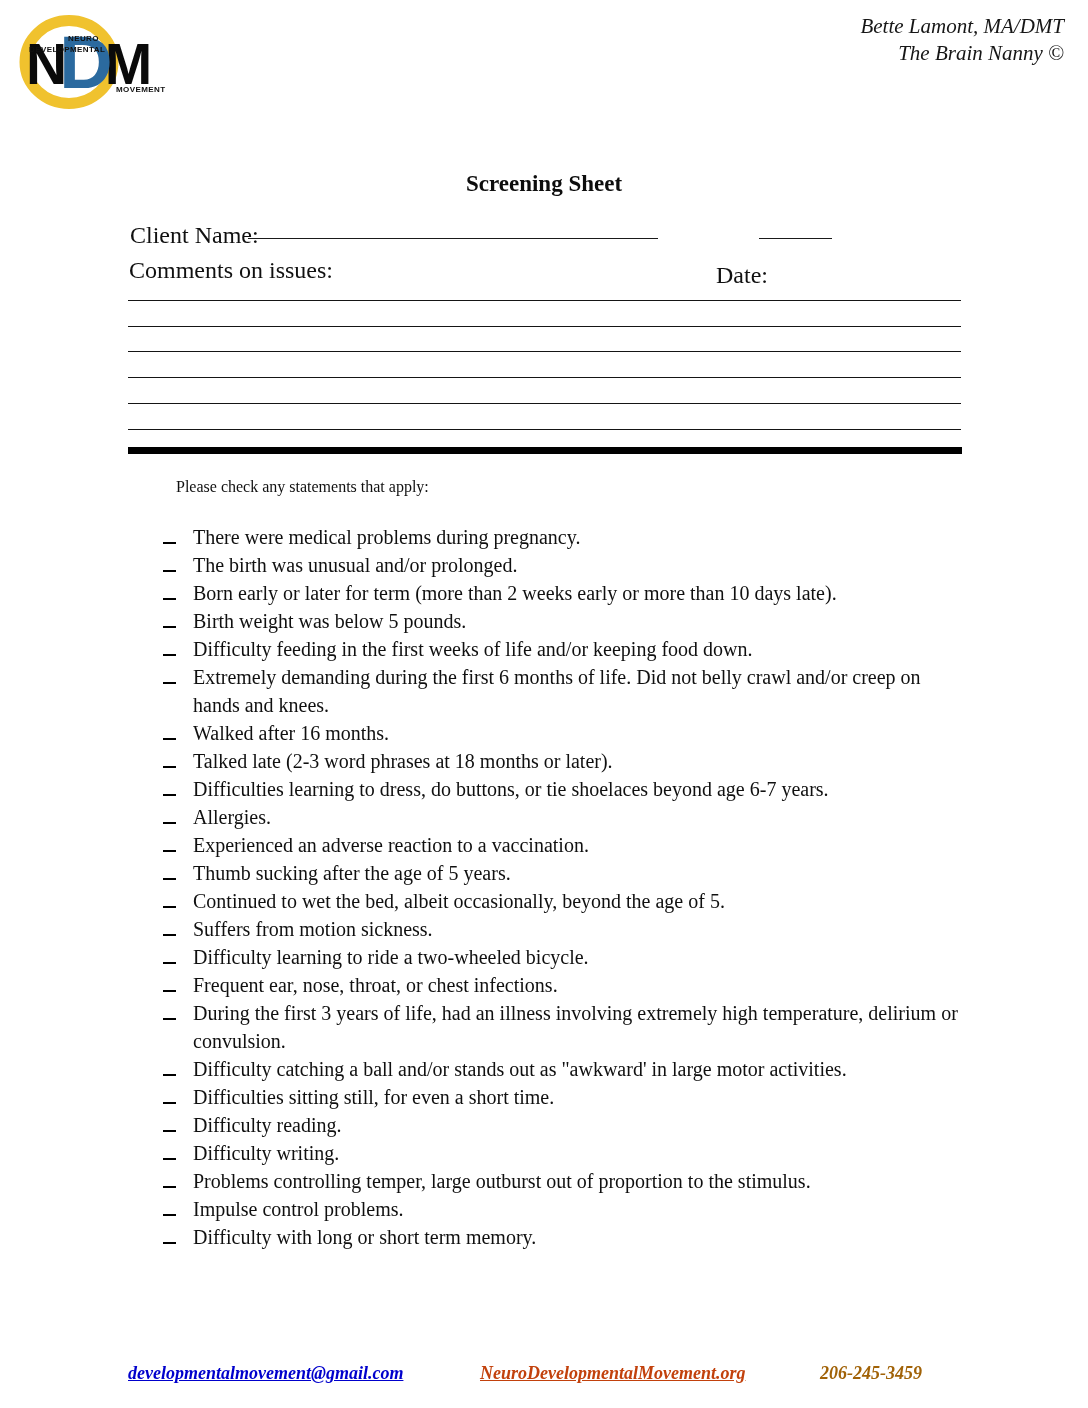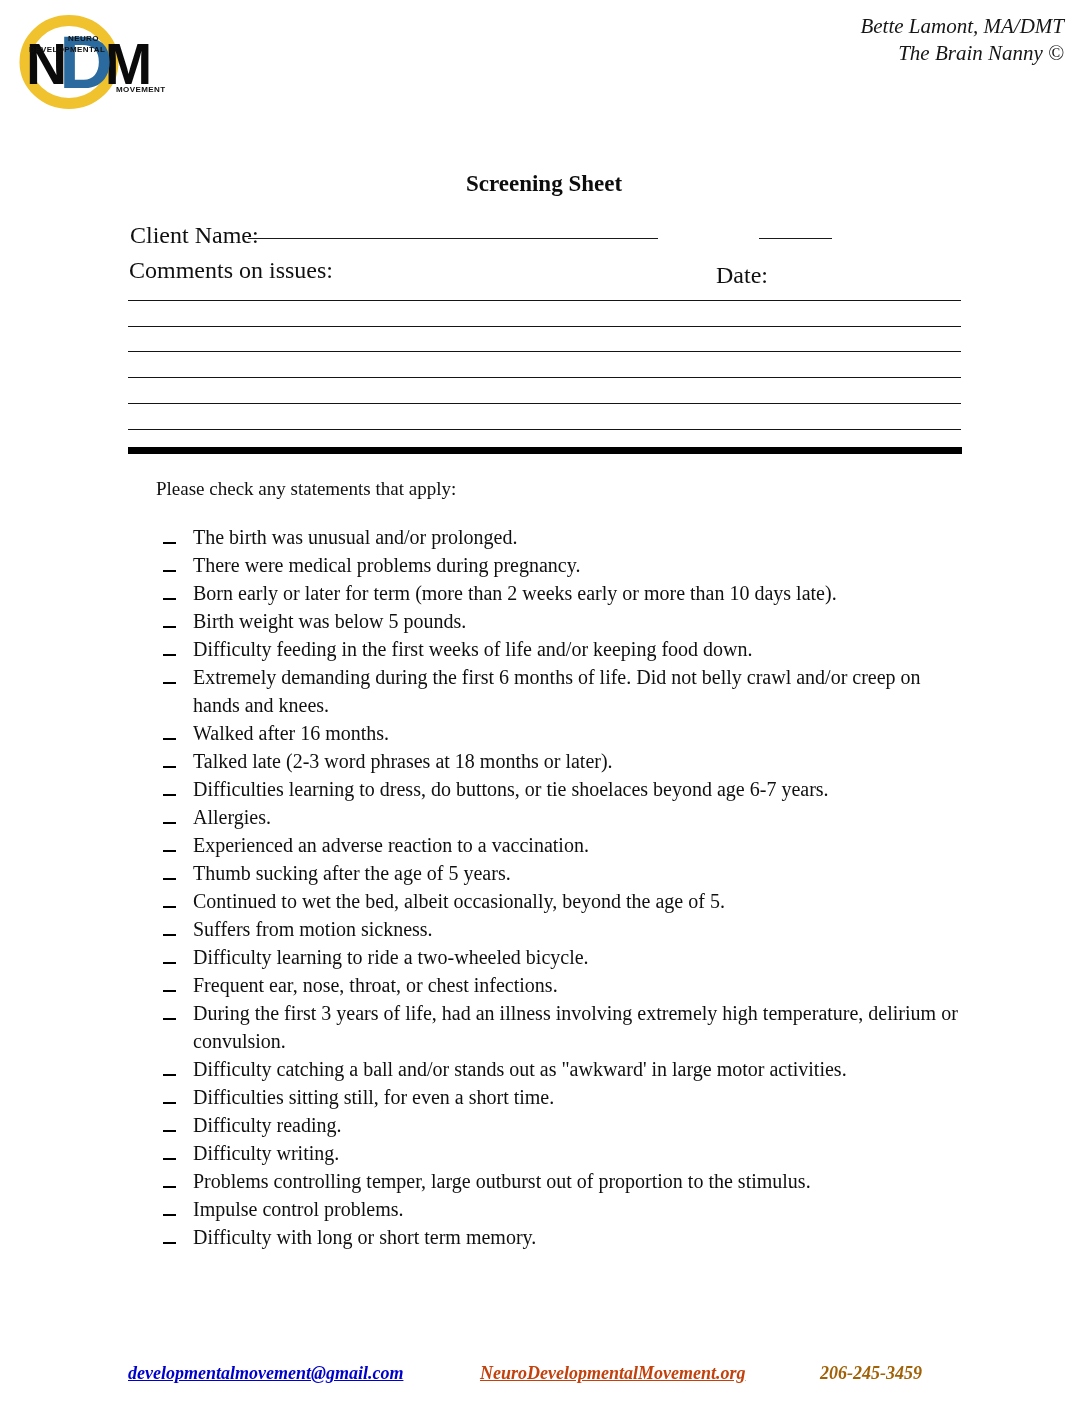--- a/index.html
+++ b/index.html
@@ -62,21 +62,21 @@
   .date-line { left: 759px; top: 216px; width: 73px; }
 
   
   .comment-lines { position: absolute; left: 128px; top: 275px; width: 833px; }
   .comment-line { height: 24.8px; border-bottom: 1.7px solid #151515; }
 
   
   .divider { position: absolute; left: 128px; top: 447px; width: 834px; height: 7px; background: #000; }
 
   
-  .instruction { position: absolute; left: 156px; top: 478px; font-size: 19px; }
+  .instruction { position: absolute; left: 176px; top: 478px; font-size: 16px; }
   .checklist { position: absolute; left: 160px; top: 523px; width: 801px; font-size: 20px; }
   .check-item { display: flex; align-items: flex-start; }
   .check-mark {
     flex: none; width: 13px; height: 0;
     border-bottom: 2.6px solid #000;
     margin: 19px 17px 0 3px;
   }
   .check-text { flex: 1; line-height: 28px; }
 
   
@@ -129,25 +129,25 @@
       <div class="comment-line"></div>
       <div class="comment-line"></div>
     </div>
 
   <div class="divider"></div>
 
   <div class="instruction">Please check any statements that apply:</div>
   <div class="checklist" id="checklist">
       <div class="check-item">
         <div class="check-mark"></div>
+        <div class="check-text">There were medical problems during pregnancy.</div>
+      </div>
+      <div class="check-item">
+        <div class="check-mark"></div>
         <div class="check-text">The birth was unusual and/or prolonged.</div>
-      </div>
-      <div class="check-item">
-        <div class="check-mark"></div>
-        <div class="check-text">There were medical problems during pregnancy.</div>
       </div>
       <div class="check-item">
         <div class="check-mark"></div>
         <div class="check-text">Born early or later for term (more than 2 weeks early or more than 10 days late).</div>
       </div>
       <div class="check-item">
         <div class="check-mark"></div>
         <div class="check-text">Birth weight was below 5 pounds.</div>
       </div>
       <div class="check-item">

